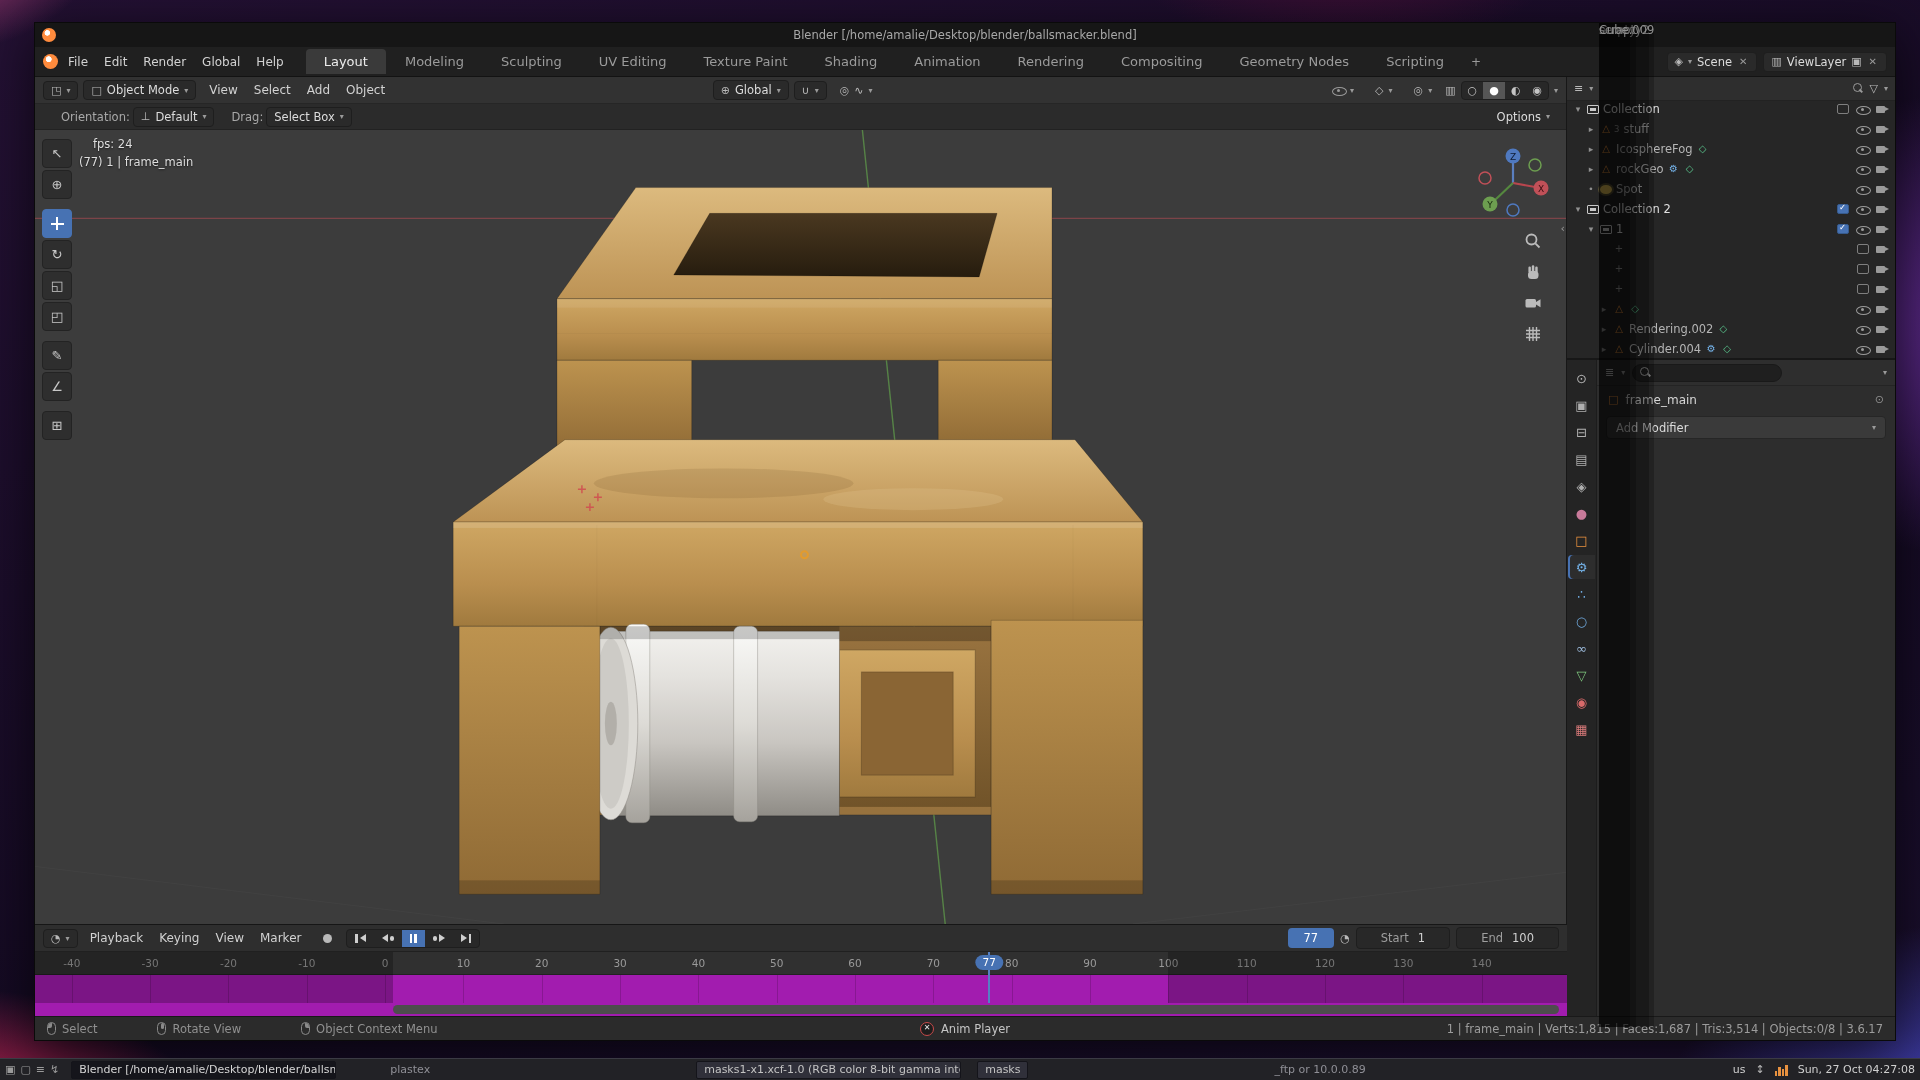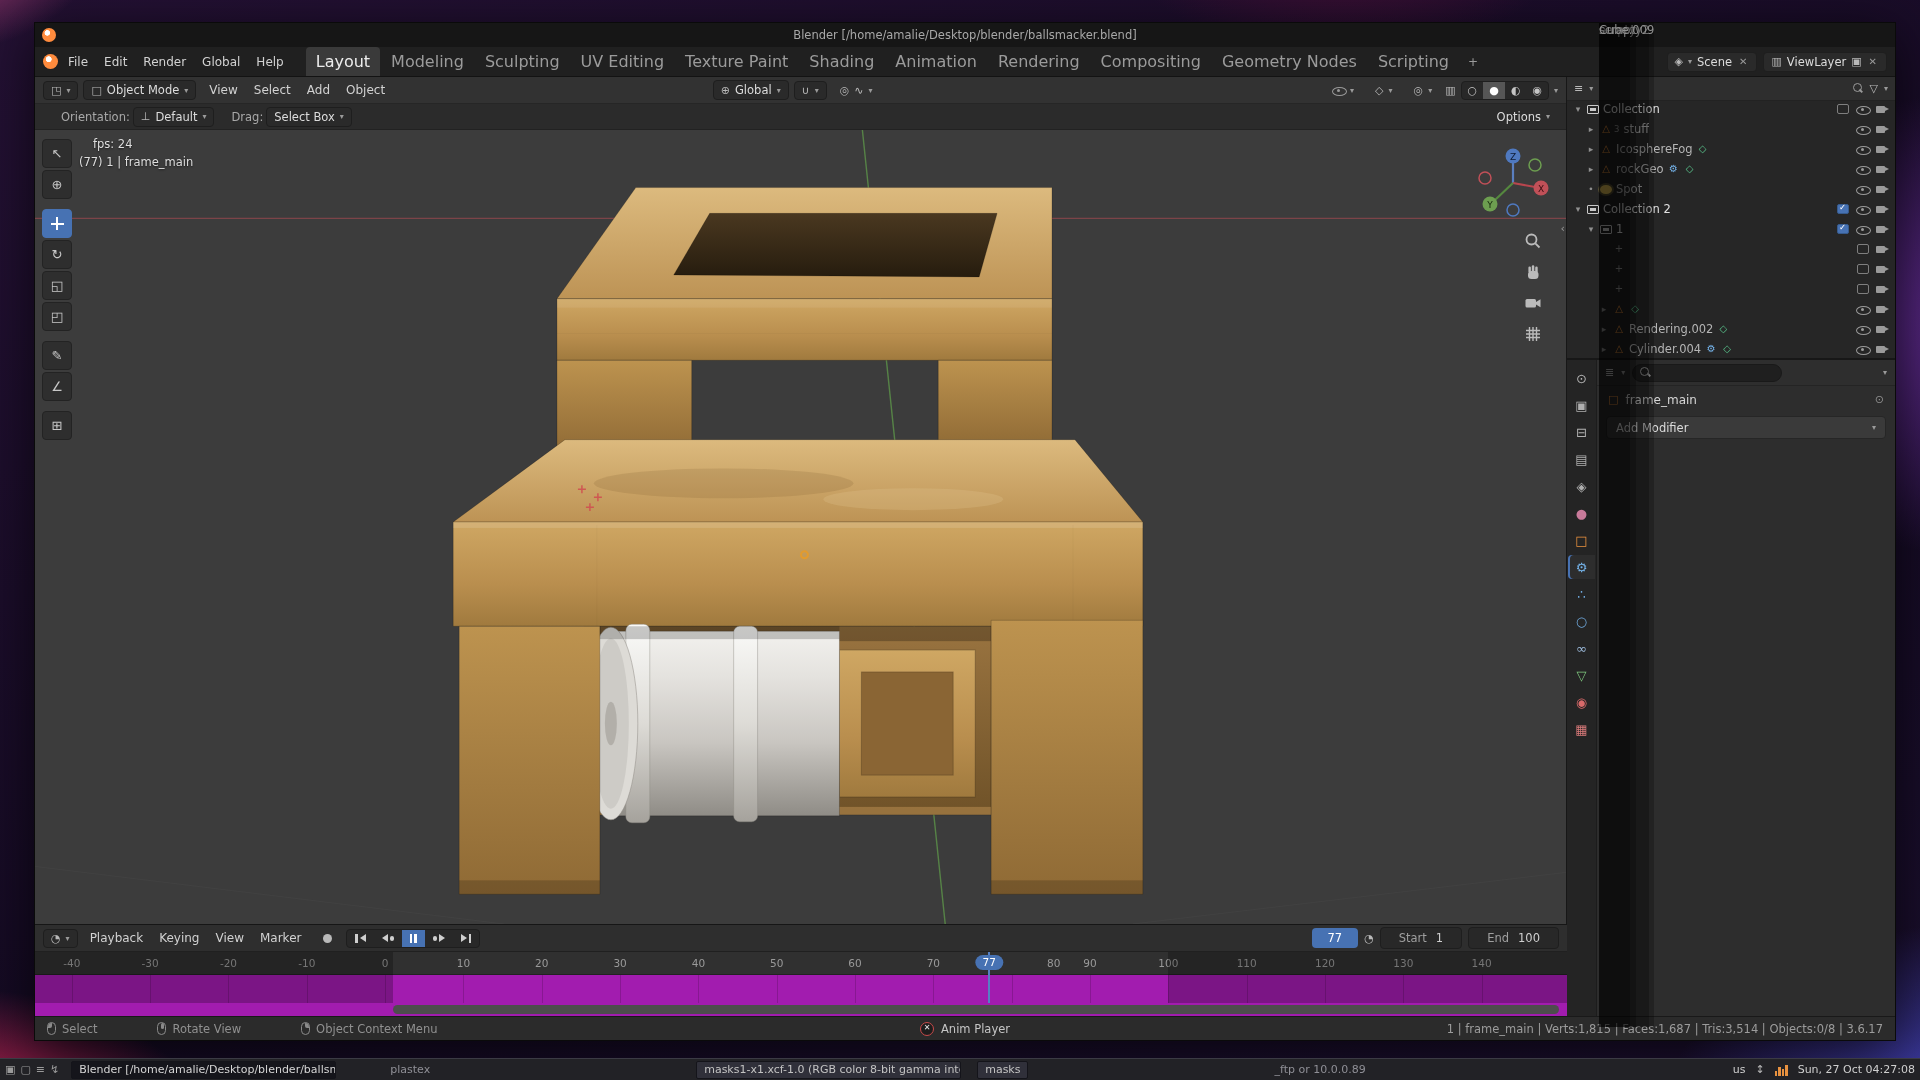--- a/index.html
+++ b/index.html
@@ -17,21 +17,21 @@
   
   #bl-window{position:absolute;left:34px;top:22px;width:1862px;height:1019px;background:#2b2b2b;
     display:flex;flex-direction:column;border:1px solid #0a0a0a;box-shadow:0 10px 50px rgba(0,0,0,.65)}
   .titlebar{flex:0 0 24px;background:#161616;display:flex;align-items:center;justify-content:center;position:relative;color:#a8a8a8;font-size:11.5px}
   .bl-logo{width:14px;height:14px;border-radius:50%;background:radial-gradient(circle at 38% 35%,#fff 0 20%,#ff8b3d 24% 74%,#d96a20 100%);display:inline-block}
   .titlebar .bl-logo{position:absolute;left:7px;top:5px}
   
   .topbar{flex:0 0 30px;background:#202020;border-bottom:1px solid #131313;display:flex;align-items:center;padding:0 8px;gap:2px}
   .menu-item{padding:3px 8px;border-radius:3px;color:#d2d2d2;font-size:12px;white-space:nowrap}
   .ws-tabs{display:flex;align-items:center;margin-left:12px;gap:1px}
-  .ws-tab{padding:5px 10px;font-size:16px;color:#9b9b9b;border-radius:4px 4px 0 0;white-space:nowrap}
+  .ws-tab{padding:5px 18px;font-size:13px;color:#9b9b9b;border-radius:4px 4px 0 0;white-space:nowrap}
   .ws-tab.active{background:#3a3a3a;color:#ececec}
   .ws-add{padding:3px 8px;color:#9b9b9b}
   .topbar-right{margin-left:auto;display:flex;align-items:center;gap:6px}
   .dd{display:flex;align-items:center;gap:5px;background:#2a2a2a;border:1px solid #1e1e1e;border-radius:4px;padding:2px 7px;font-size:11.5px;color:#dcdcdc;white-space:nowrap}
   .dd.flat{background:transparent;border-color:transparent}
   .caret{font-size:8px;color:#9a9a9a}
   .xbtn{color:#9a9a9a;font-size:10px;padding:0 2px}
   .mini-ic{font-size:11px;color:#b9b9b9}
   
   .main{flex:1;display:flex;min-height:0}
@@ -79,21 +79,21 @@
   .tp-group{display:flex;background:#282828;border:1px solid #1e1e1e;border-radius:4px;overflow:hidden;margin-left:6px}
   .tp-btn{display:flex;align-items:center;gap:2px;padding:4px 8px}
   .tp-btn.active{background:#4772b3}
   .tri-r{width:0;height:0;border-top:4px solid transparent;border-bottom:4px solid transparent;border-left:6px solid #cfcfcf}
   .tri-l{width:0;height:0;border-top:4px solid transparent;border-bottom:4px solid transparent;border-right:6px solid #cfcfcf}
   .vbar{width:2.5px;height:9px;background:#cfcfcf}
   .tp-btn.active .vbar{background:#fff}
   .rec-dot{width:9px;height:9px;border-radius:50%;background:#b9b9b9;margin:0 4px 0 10px}
   .tl-right{margin-left:auto;display:flex;align-items:center;gap:6px}
   .frame-field{background:#4772b3;color:#fff;border-radius:4px;padding:3px 16px;font-size:11.5px}
-  .tl-field{background:#282828;border:1px solid #1e1e1e;border-radius:4px;padding:3px 18px;display:flex;gap:9px;color:#cfcfcf;font-size:11.5px}
+  .tl-field{background:#282828;border:1px solid #1e1e1e;border-radius:4px;padding:3px 24px;display:flex;gap:9px;color:#cfcfcf;font-size:11.5px}
   .tl-field .lab{color:#9f9f9f}
   
   .right-panel{flex:0 0 328px;display:flex;flex-direction:column;background:#2b2b2b}
   .outliner{flex:0 0 283px;display:flex;flex-direction:column;background:#262626;border-bottom:2px solid #171717;min-height:0}
   .ol-header{flex:0 0 24px;background:#2e2e2e;border-bottom:1px solid #222;display:flex;align-items:center;gap:6px;padding:0 7px}
   .ol-rows{flex:1;overflow:hidden;margin-top:-4px;padding-top:2px}
   .ol-row{height:20px;display:flex;align-items:center;gap:4px;padding-right:6px;font-size:11.5px}
   .ol-row .exp{width:10px;color:#8f8f8f;font-size:9px;text-align:center}
   .ol-row .name{white-space:nowrap;overflow:hidden;text-overflow:ellipsis}
   .name.col{color:#e2e2e2}.name.obj{color:#b5b5b5}.name.dim{color:#8f8f8f}
@@ -496,21 +496,21 @@
               <span class="tick" style="left: 12.6278%;">-20</span>
               <span class="tick" style="left: 17.7403%;">-10</span>
               <span class="tick" style="left: 22.8528%;">0</span>
               <span class="tick" style="left: 27.9652%;">10</span>
               <span class="tick" style="left: 33.0777%;">20</span>
               <span class="tick" style="left: 38.1902%;">30</span>
               <span class="tick" style="left: 43.3027%;">40</span>
               <span class="tick" style="left: 48.4151%;">50</span>
               <span class="tick" style="left: 53.5276%;">60</span>
               <span class="tick" style="left: 58.6401%;">70</span>
-              <span class="tick" style="left: 63.7526%; margin-left: 42px;">80</span>
+              <span class="tick" style="left: 63.7526%;">80</span>
               <span class="tick" style="left: 68.865%;">90</span>
               <span class="tick" style="left: 73.9775%;">100</span>
               <span class="tick" style="left: 79.09%;">110</span>
               <span class="tick" style="left: 84.2025%;">120</span>
               <span class="tick" style="left: 89.3149%;">130</span>
               <span class="tick" style="left: 94.4274%;">140</span>
             </div>
           <div class="tl-tracks">
               <div class="gridline" style="left: 2.40286%;"></div>
               <div class="gridline" style="left: 7.51534%;"></div>

